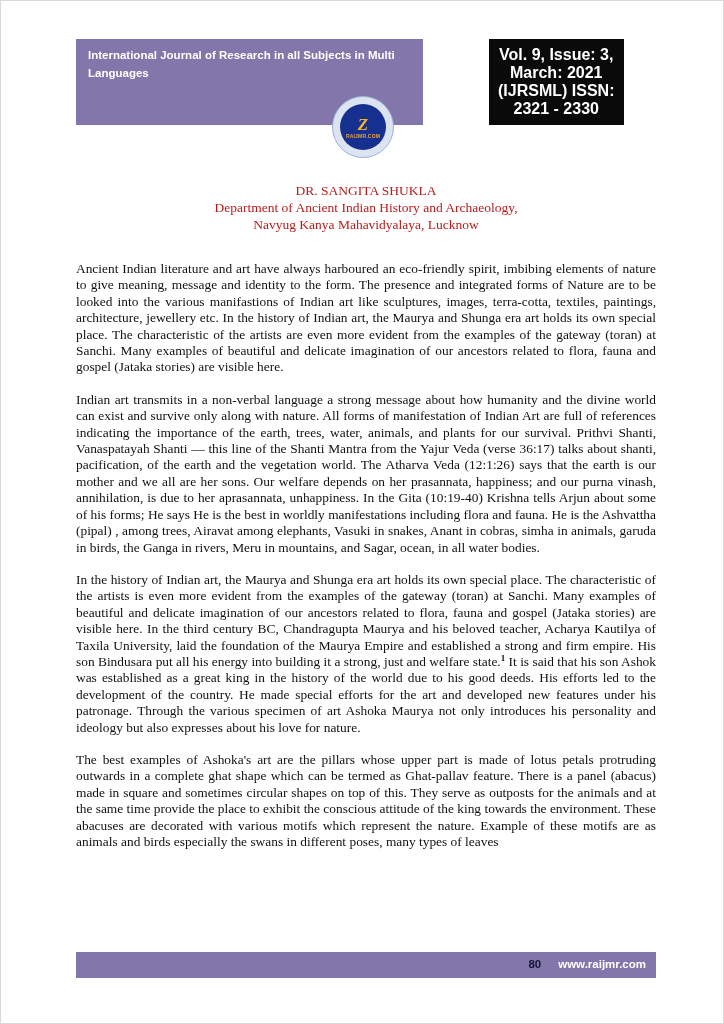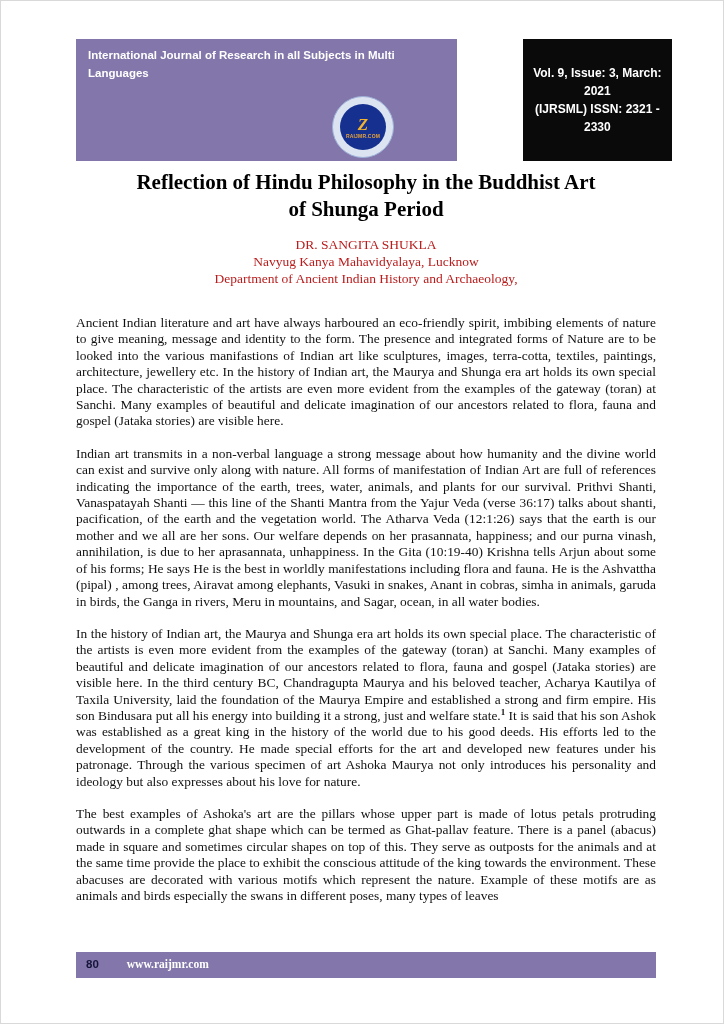--- a/index.html
+++ b/index.html
@@ -13,38 +13,38 @@
     position:relative;
     width:724px;height:1024px;
     background:#ffffff;
     border:1px solid #d9d9d9;
     overflow:hidden;
     font-family:"Liberation Serif", serif;
     color:#111;
   }
   
   .header-row{
-    position:absolute;left:75px;top:38px;width:596px;
+    position:absolute;left:75px;top:38px;width:548px;
     display:flex;align-items:stretch;gap:38px;
   }
   .hdr-left{
     width:405px;
     background:var(--purple);
     color:#fff;
     font-family:"Liberation Sans", sans-serif;
     font-weight:bold;font-size:11.5px;line-height:18px;
     padding:7px 12px;
   }
   .hdr-right{
     width:159px;margin-left:28px;
     background:var(--black-band);
     color:#fff;text-align:center;
     font-family:"Liberation Sans", sans-serif;
-    font-weight:bold;font-size:12px;line-height:18px;
-    padding:25px 3px;
+    font-weight:bold;font-size:16px;line-height:18px;
+    padding:7px 3px;
   }
   
   .logo{
     position:absolute;left:331px;top:95px;
     width:62px;height:62px;border-radius:50%;
     background:#dce4f2;border:1px solid #9db0d8;
     display:flex;align-items:center;justify-content:center;
   }
   .logo-inner{
     width:46px;height:46px;border-radius:50%;
@@ -85,24 +85,24 @@
   }
   
   .footer{
     position:absolute;left:75px;top:951px;width:580px;
     background:var(--purple);
     color:#fff;
     font-family:"Liberation Sans", sans-serif;
     font-weight:bold;font-size:11.5px;line-height:17px;
     padding:4px 10px 5px 10px;
   }
-  .footer-line1{display:flex;align-items:baseline;}
+  .footer-line1{display:flex;align-items:baseline;justify-content:flex-end;}
   .footer-page{color:var(--page-num);margin-right:9px;}
   .footer-label{flex:1;}
-  .footer-site{margin-left:19px;font-family:Liberation Serif, serif;}
+  .footer-site{margin-left:8px;}
   .footer-line2{text-align:center;}
 </style>
 </head>
 <body>
 
 <div class="page">
 
   <div class="header-row">
     <div class="hdr-left">
       <div>International Journal of Research in all Subjects in Multi Languages</div>
@@ -114,29 +114,25 @@
   </div>
 
   <div class="logo">
     <div class="logo-inner">
       <span class="logo-glyph">Z</span>
       <span class="logo-label">RAIJMR.COM</span>
     </div>
   </div>
 
   <div class="content">
-    <div class="title">
-      <div>Reflection of Hindu Philosophy in the Buddhist Art</div>
-      <div>of Shunga Period</div>
-    </div>
 
     <div class="author-block">
       <div class="author-name">DR. SANGITA SHUKLA</div>
+      <div>Department of Ancient Indian History and Archaeology,</div>
       <div>Navyug Kanya Mahavidyalaya, Lucknow</div>
-      <div>Department of Ancient Indian History and Archaeology,</div>
     </div>
 
     <div class="body-text">
       <p>Ancient Indian literature and art have always harboured an eco-friendly spirit, imbibing elements of nature to give meaning, message and identity to the form. The presence and integrated forms of Nature are to be looked into the various manifastions of Indian art like sculptures, images, terra-cotta, textiles, paintings, architecture, jewellery etc. In the history of Indian art, the Maurya and Shunga era art holds its own special place. The characteristic of the artists are even more evident from the examples of the gateway (toran) at Sanchi. Many examples of beautiful and delicate imagination of our ancestors related to flora, fauna and gospel (Jataka stories) are visible here.</p>
       <p>Indian art transmits in a non-verbal language a strong message about how humanity and the divine world can exist and survive only along with nature. All forms of manifestation of Indian Art are full of references indicating the importance of the earth, trees, water, animals, and plants for our survival. Prithvi Shanti, Vanaspatayah Shanti — this line of the Shanti Mantra from the Yajur Veda (verse 36:17) talks about shanti, pacification, of the earth and the vegetation world. The Atharva Veda (12:1:26) says that the earth is our mother and we all are her sons. Our welfare depends on her prasannata, happiness; and our purna vinash, annihilation, is due to her aprasannata, unhappiness. In the Gita (10:19-40) Krishna tells Arjun about some of his forms; He says He is the best in worldly manifestations including flora and fauna. He is the Ashvattha (pipal) , among trees, Airavat among elephants, Vasuki in snakes, Anant in cobras, simha in animals, garuda in birds, the Ganga in rivers, Meru in mountains, and Sagar, ocean, in all water bodies.</p>
       <p><span>In the history of Indian art, the Maurya and Shunga era art holds its own special place. The characteristic of the artists is even more evident from the examples of the gateway (toran) at Sanchi. Many examples of beautiful and delicate imagination of our ancestors related to flora, fauna and gospel (Jataka stories) are visible here. In the third century BC, Chandragupta Maurya and his beloved teacher, Acharya Kautilya of Taxila University, laid the foundation of the Maurya Empire and established a strong and firm empire. His son Bindusara put all his energy into building it a strong, just and welfare state.</span><sup>1</sup><span> It is said that his son Ashok was established as a great king in the history of the world due to his good deeds. His efforts led to the development of the country. He made special efforts for the art and developed new features under his patronage. Through the various specimen of art Ashoka Maurya not only introduces his personality and ideology but also expresses about his love for nature.</span></p>
       <p>The best examples of Ashoka's art are the pillars whose upper part is made of lotus petals protruding outwards in a complete ghat shape which can be termed as Ghat-pallav feature. There is a panel (abacus) made in square and sometimes circular shapes on top of this. They serve as outposts for the animals and at the same time provide the place to exhibit the conscious attitude of the king towards the environment. These abacuses are decorated with various motifs which represent the nature. Example of these motifs are as animals and birds especially the swans in different poses, many types of leaves</p>
     </div>
   </div>
 

